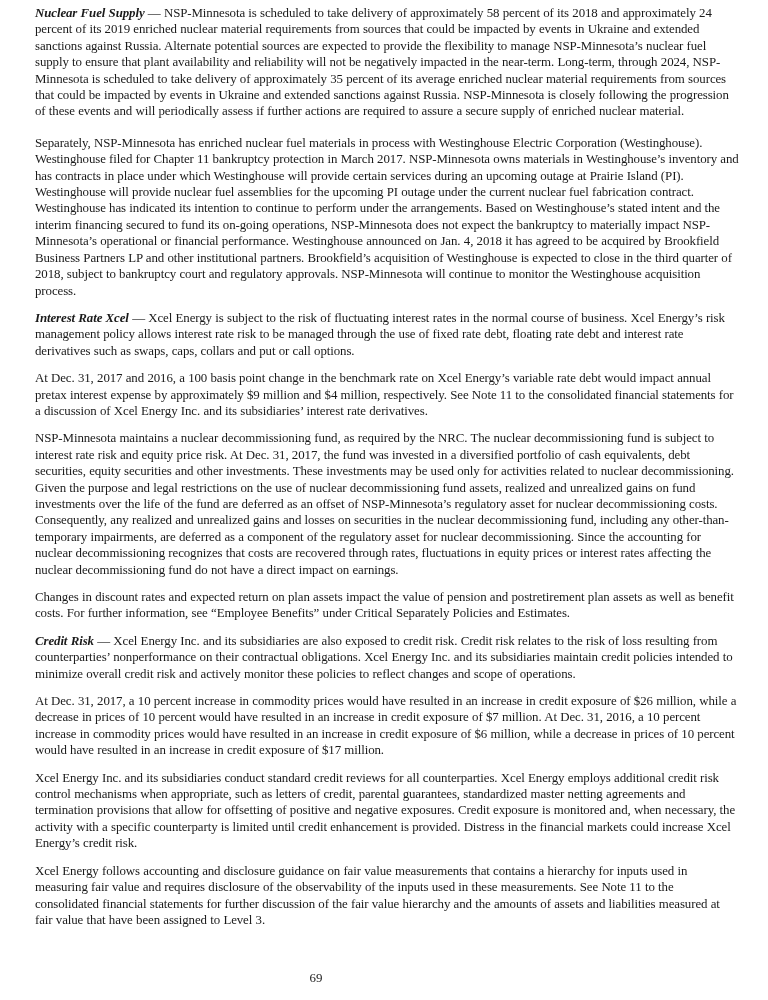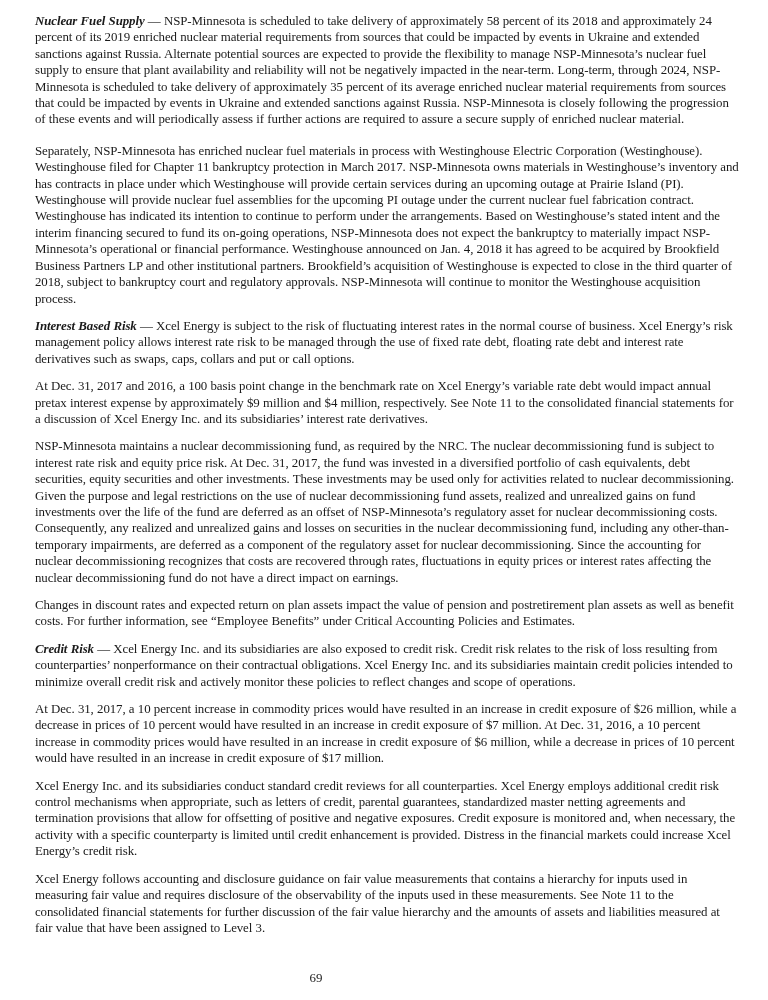--- a/index.html
+++ b/index.html
@@ -2,21 +2,21 @@
 <html><head>
   <meta charset="utf-8">
   <style>
     html, body { margin: 0; padding: 0; background: #ffffff; }
     body {
       width: 768px; height: 1000px; overflow: hidden; position: relative;
       font-family: "Liberation Serif", serif; color: #1a1a1a;
     }
     .page { position: absolute; left: 35px; top: 5px; width: 705px; }
     p {
-      margin: 8px 0 11px 0; font-size: 12.9px; line-height: 16.4px;
+      margin: 0 0 11px 0; font-size: 12.9px; line-height: 16.4px;
       letter-spacing: -0.1px; word-spacing: 0.2px;
     }
     .lead { font-weight: bold; font-style: italic; }
     .heading { font-weight: bold; font-size: 12.9px; line-height: 16.4px; margin: 0 0 11px 0; }
     .p1 { margin-bottom: 15px; }
     .page-number {
       position: absolute; left: 0; width: 632px; top: 971px;
       text-align: center; font-size: 12.9px;
     }
   </style>
@@ -24,30 +24,30 @@
 <body>
 
 <div class="page">
   <p class="p1">
     <span class="lead">Nuclear Fuel Supply</span><span> — NSP-Minnesota is scheduled to take delivery of approximately 58 percent of its 2018 and approximately 24 percent of its 2019 enriched nuclear material requirements from sources that could be impacted by events in Ukraine and extended sanctions against Russia.  Alternate potential sources are expected to provide the flexibility to manage NSP-Minnesota’s nuclear fuel supply to ensure that plant availability and reliability will not be negatively impacted in the near-term.  Long-term, through 2024, NSP-Minnesota is scheduled to take delivery of approximately 35 percent of its average enriched nuclear material requirements from sources that could be impacted by events in Ukraine and extended sanctions against Russia.  NSP-Minnesota is closely following the progression of these events and will periodically assess if further actions are required to assure a secure supply of enriched nuclear material.</span>
   </p>
   <p>
     <span>Separately, NSP-Minnesota has enriched nuclear fuel materials in process with Westinghouse Electric Corporation (Westinghouse). Westinghouse filed for Chapter 11 bankruptcy protection in March 2017. NSP-Minnesota owns materials in Westinghouse’s inventory and has contracts in place under which Westinghouse will provide certain services during an upcoming outage at Prairie Island (PI). Westinghouse will provide nuclear fuel assemblies for the upcoming PI outage under the current nuclear fuel fabrication contract. Westinghouse has indicated its intention to continue to perform under the arrangements. Based on Westinghouse’s stated intent and the interim financing secured to fund its on-going operations, NSP-Minnesota does not expect the bankruptcy to materially impact NSP-Minnesota’s operational or financial performance.  Westinghouse announced on Jan. 4, 2018 it has agreed to be acquired by Brookfield Business Partners LP and other institutional partners.  Brookfield’s acquisition of Westinghouse is expected to close in the third quarter of 2018, subject to bankruptcy court and regulatory approvals.  NSP-Minnesota will continue to monitor the Westinghouse acquisition process.</span>
   </p>
   <p>
-    <span class="lead">Interest Based Risk</span><span> — Xcel Energy is subject to the risk of fluctuating interest rates in the normal course of business.  Xcel Energy’s risk management policy allows interest rate risk to be managed through the use of fixed rate debt, floating rate debt and interest rate derivatives such as swaps, caps, collars and put or call options.</span>
+    <span class="lead">Interest Rate Xcel</span><span> — Xcel Energy is subject to the risk of fluctuating interest rates in the normal course of business.  Xcel Energy’s risk management policy allows interest rate risk to be managed through the use of fixed rate debt, floating rate debt and interest rate derivatives such as swaps, caps, collars and put or call options.</span>
   </p>
   <p>
     <span>At Dec. 31, 2017 and 2016, a 100 basis point change in the benchmark rate on Xcel Energy’s variable rate debt would impact annual pretax interest expense by approximately $9 million and $4 million, respectively.  See Note 11 to the consolidated financial statements for a discussion of Xcel Energy Inc. and its subsidiaries’ interest rate derivatives.</span>
   </p>
   <p>
     <span>NSP-Minnesota maintains a nuclear decommissioning fund, as required by the NRC.  The nuclear decommissioning fund is subject to interest rate risk and equity price risk.  At Dec. 31, 2017, the fund was invested in a diversified portfolio of cash equivalents, debt securities, equity securities and other investments.  These investments may be used only for activities related to nuclear decommissioning.  Given the purpose and legal restrictions on the use of nuclear decommissioning fund assets, realized and unrealized gains on fund investments over the life of the fund are deferred as an offset of NSP-Minnesota’s regulatory asset for nuclear decommissioning costs.  Consequently, any realized and unrealized gains and losses on securities in the nuclear decommissioning fund, including any other-than-temporary impairments, are deferred as a component of the regulatory asset for nuclear decommissioning.  Since the accounting for nuclear decommissioning recognizes that costs are recovered through rates, fluctuations in equity prices or interest rates affecting the nuclear decommissioning fund do not have a direct impact on earnings.</span>
   </p>
   <p>
-    <span>Changes in discount rates and expected return on plan assets impact the value of pension and postretirement plan assets as well as benefit costs.  For further information, see “Employee Benefits” under Critical Accounting Policies and Estimates.</span>
+    <span>Changes in discount rates and expected return on plan assets impact the value of pension and postretirement plan assets as well as benefit costs.  For further information, see “Employee Benefits” under Critical Separately Policies and Estimates.</span>
   </p>
   <p>
     <span class="lead">Credit Risk</span><span> — Xcel Energy Inc. and its subsidiaries are also exposed to credit risk.  Credit risk relates to the risk of loss resulting from counterparties’ nonperformance on their contractual obligations.  Xcel Energy Inc. and its subsidiaries maintain credit policies intended to minimize overall credit risk and actively monitor these policies to reflect changes and scope of operations.</span>
   </p>
   <p>
     <span>At Dec. 31, 2017, a 10 percent increase in commodity prices would have resulted in an increase in credit exposure of $26 million, while a decrease in prices of 10 percent would have resulted in an increase in credit exposure of $7 million.  At Dec. 31, 2016, a 10 percent increase in commodity prices would have resulted in an increase in credit exposure of $6 million, while a decrease in prices of 10 percent would have resulted in an increase in credit exposure of $17 million.</span>
   </p>
   <p>
     <span>Xcel Energy Inc. and its subsidiaries conduct standard credit reviews for all counterparties.  Xcel Energy employs additional credit risk control mechanisms when appropriate, such as letters of credit, parental guarantees, standardized master netting agreements and termination provisions that allow for offsetting of positive and negative exposures.  Credit exposure is monitored and, when necessary, the activity with a specific counterparty is limited until credit enhancement is provided.  Distress in the financial markets could increase Xcel Energy’s credit risk.</span>
   </p>

